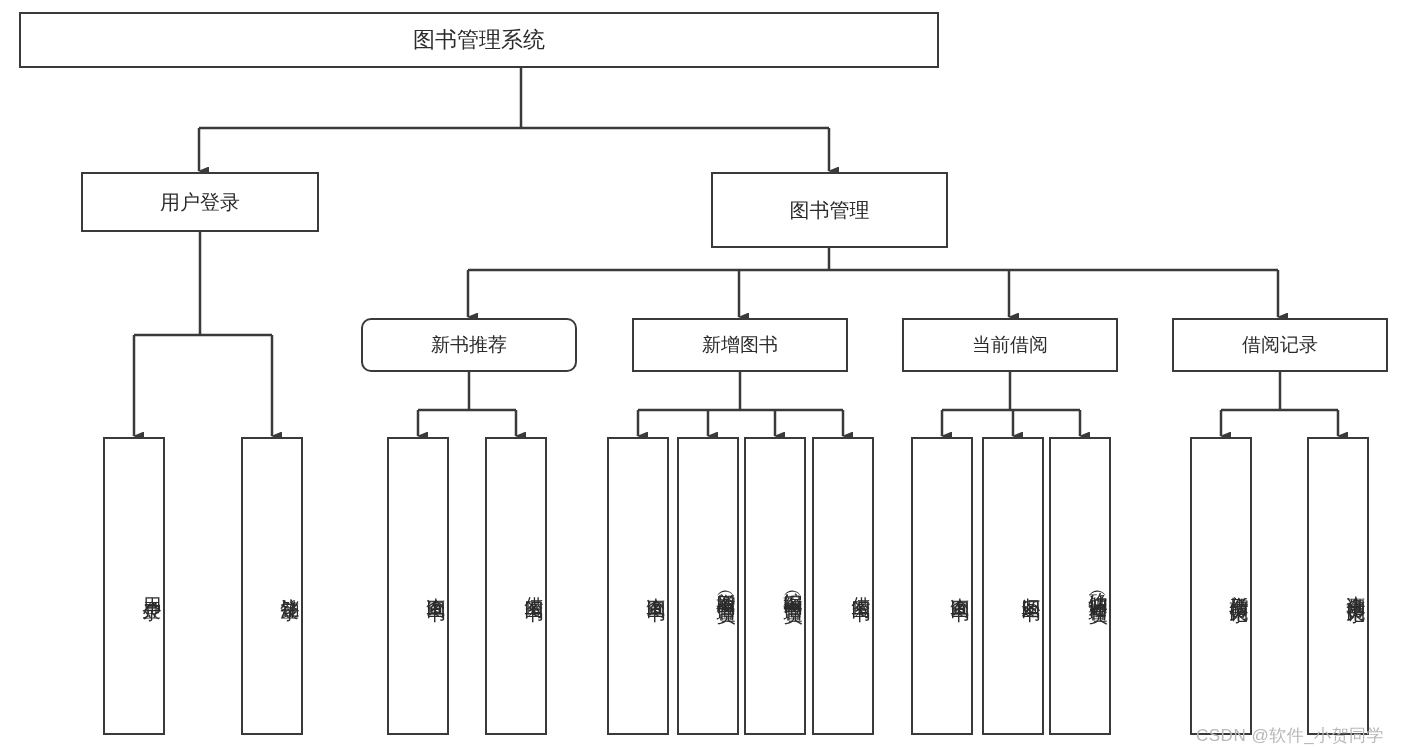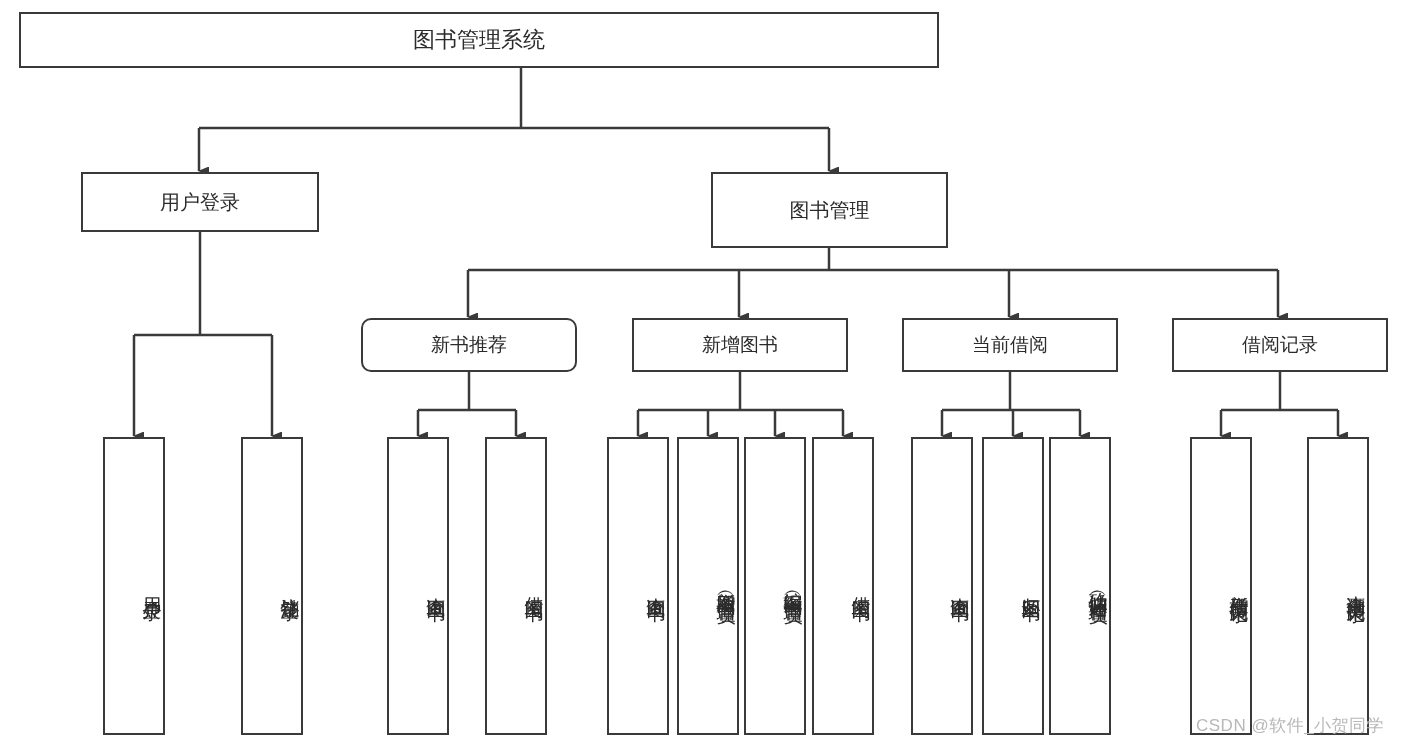--- a/index.html
+++ b/index.html
@@ -60,20 +60,21 @@
   }
   .leaf .node-label {
     white-space: normal;
   }
   #watermark {
     position: absolute;
     font-size: 17px;
     color: #b8b8b8;
     white-space: nowrap;
     letter-spacing: 0.5px;
+    margin-top: 10px;
   }
 </style>
 </head>
 <body>
 
 <div id="canvas">
   <svg id="wires" viewBox="0 0 1405 747" xmlns="http://www.w3.org/2000/svg">
     <defs>
       <marker id="arrowhead" markerWidth="9" markerHeight="11" refX="4.5" refY="10" orient="auto" markerUnits="userSpaceOnUse">
         <polygon points="0,0 9,0 4.5,11" fill="#3a3a3a"></polygon>

